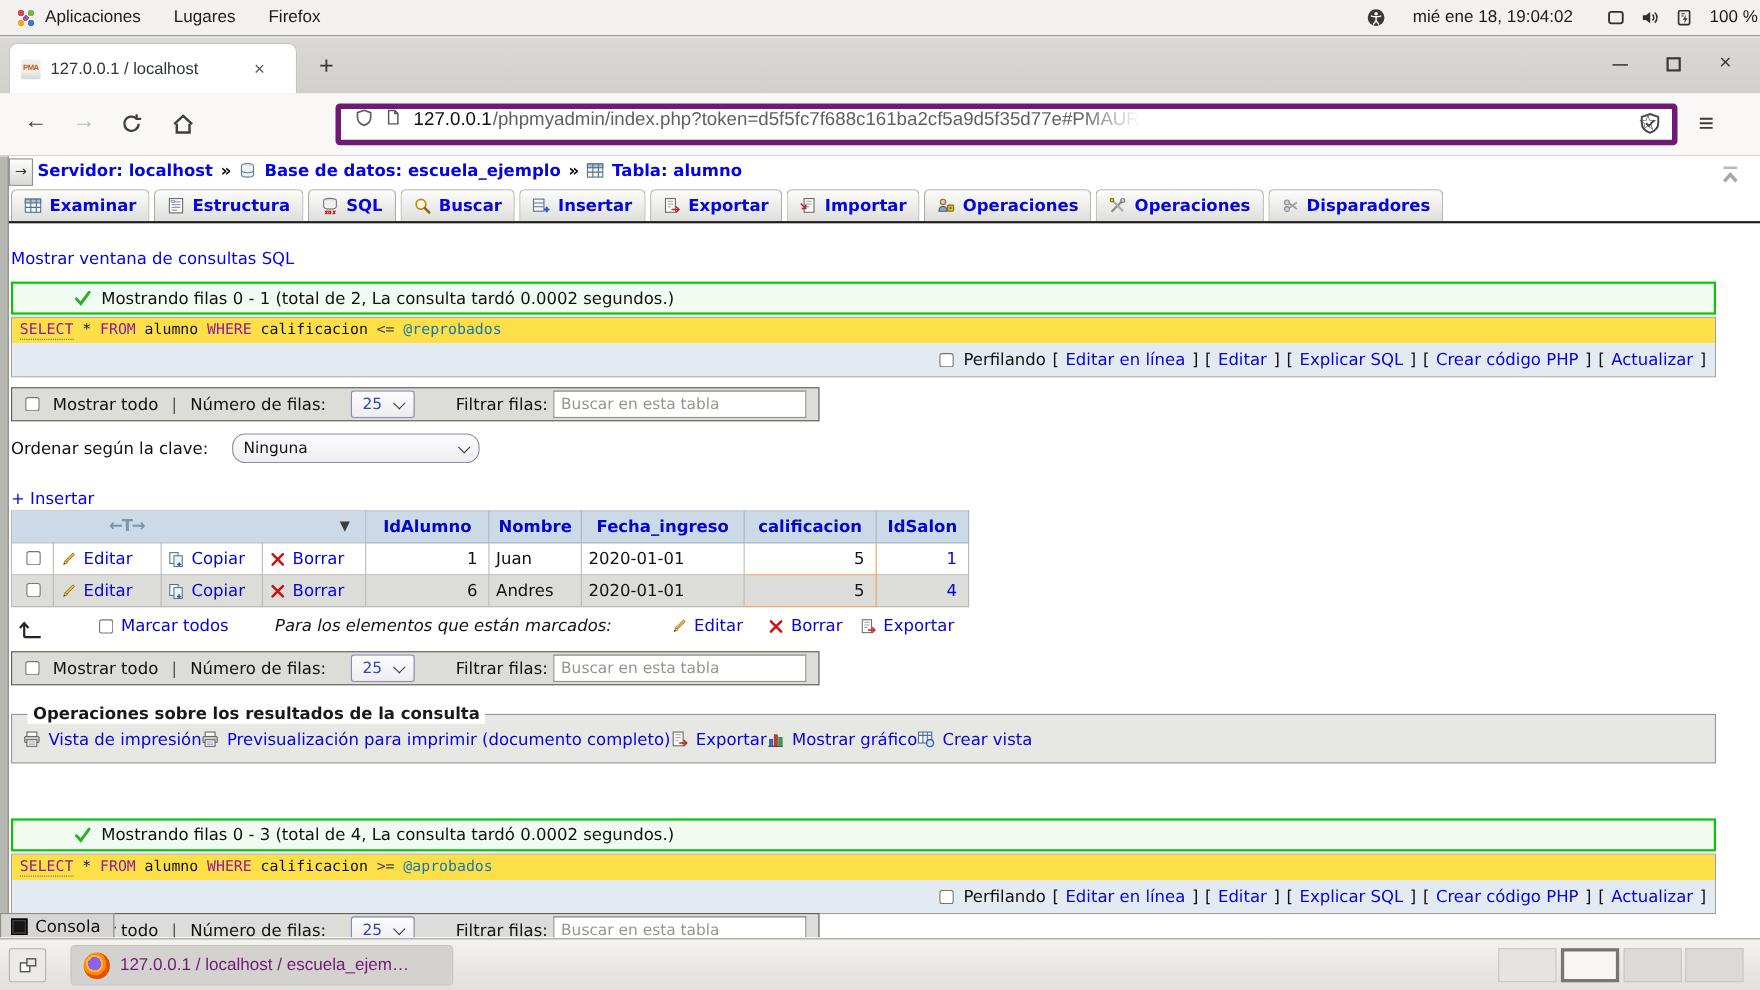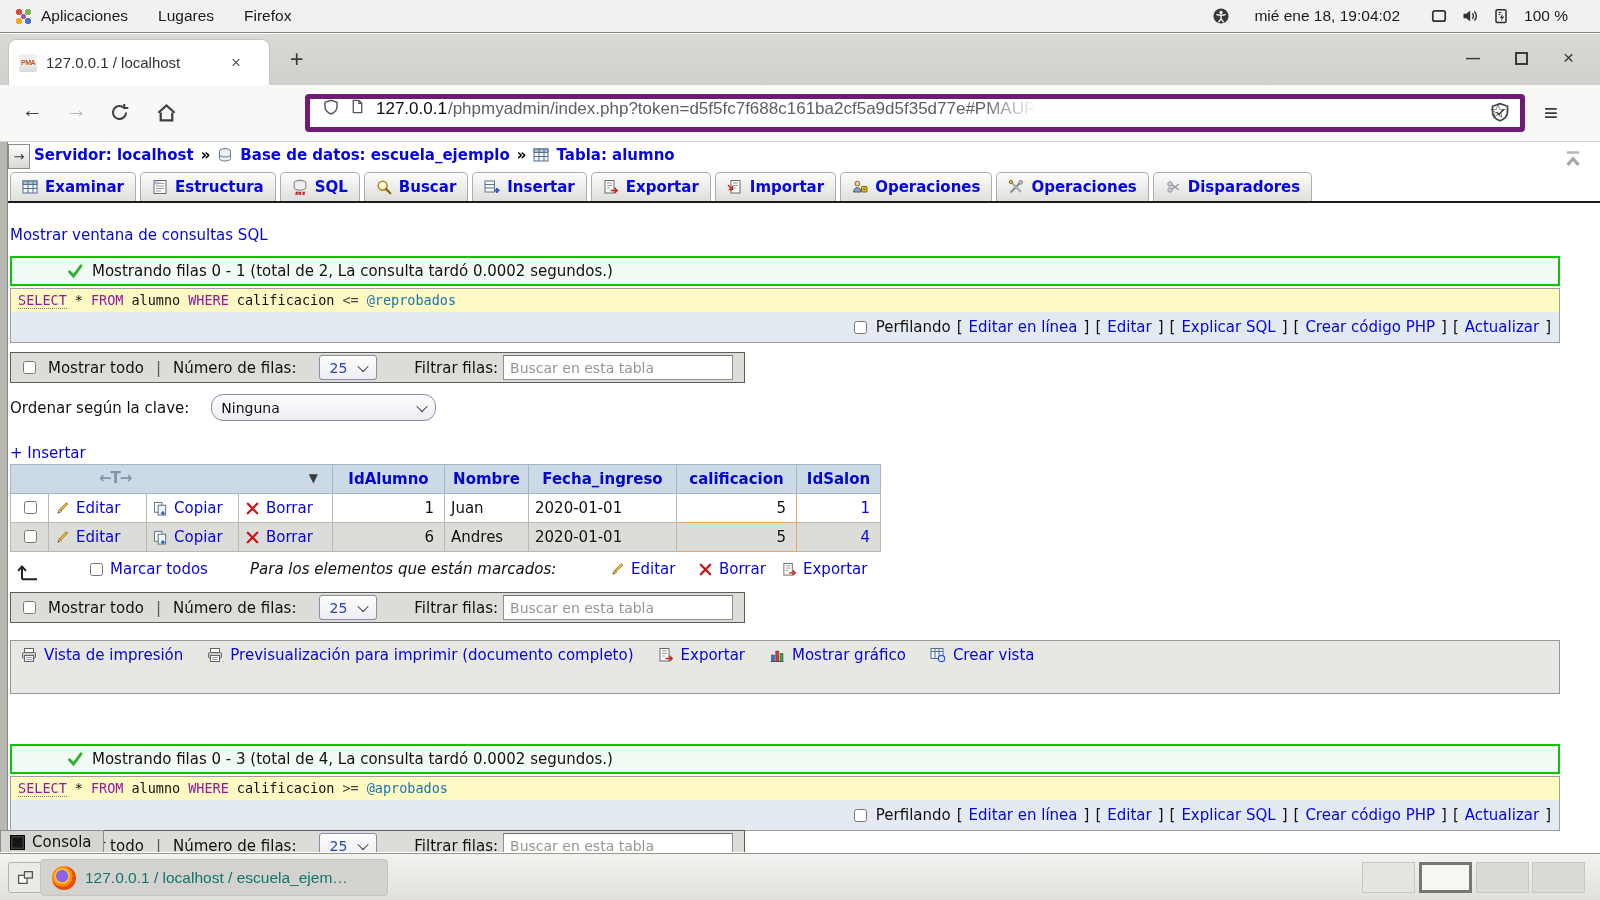--- a/index.html
+++ b/index.html
@@ -12,21 +12,21 @@
   
   #topbar{position:absolute;left:0;top:0;width:100%;height:33px;background:#f2f1ef;
           border-bottom:1px solid #87857f;display:flex;align-items:center;color:#1b1b1b;font-size:15.5px;box-sizing:border-box}
   .mi{padding:0 15px;height:100%;display:flex;align-items:center;gap:9px}
   .apps-ic{width:17px;height:17px;background:
      radial-gradient(circle 3px at 4px 4px,#d84a3f 97%,transparent),
      radial-gradient(circle 3px at 13px 4px,#7ab648 97%,transparent),
      radial-gradient(circle 3px at 4px 13px,#f5a623 97%,transparent),
      radial-gradient(circle 3px at 13px 13px,#4a74c8 97%,transparent),
      radial-gradient(circle 2.6px at 8.5px 8.5px,#9a59b5 97%,transparent)}
-  #top-right{margin-left:auto;display:flex;align-items:center;gap:15px;padding-right:32px}
+  #top-right{margin-left:auto;display:flex;align-items:center;gap:15px;padding-right:2px}
   #top-right .clock{margin-right:16px;margin-left:10px}
 
   
   #tabbar{position:absolute;left:0;top:34px;width:100%;height:51px;background:linear-gradient(#dbd9d6,#d2d0cc)}
   #fftab{position:absolute;left:8px;top:5px;width:262px;height:46px;background:#fff;border:1px solid #c6c4c0;border-bottom:none;
          border-radius:8px 8px 0 0;display:flex;align-items:center;padding:0 10px;gap:9px;box-sizing:border-box}
   .pma-fav{width:18px;height:18px;border-radius:2px;background:linear-gradient(#efefee 55%,#d8d8d6);
            display:flex;align-items:center;justify-content:center;font-size:7px;font-weight:bold;color:#c4581d;letter-spacing:-.5px}
   .tab-title{font-size:15px;color:#2e3436;white-space:nowrap;overflow:hidden;width:176px;
              -webkit-mask-image:linear-gradient(90deg,#000 76%,transparent);mask-image:linear-gradient(90deg,#000 76%,transparent)}
@@ -63,21 +63,21 @@
   .ptab{display:flex;align-items:center;gap:7px;padding:0 11px;border:1px solid #adadaa;border-bottom:none;border-radius:5px 5px 0 0;
         background:linear-gradient(#fcfcfb,#dededb);font-weight:bold;color:#0505dd;font-size:15px}
   .ic16{width:16px;height:16px;flex:none}
   .ic15{width:15px;height:15px;flex:none}
 
   #qwin{position:absolute;left:10px;top:84px}
 
   .okbox{position:absolute;left:10px;width:1550px;height:30px;border:2px solid #0ac50a;background:#f2fbf2;
          display:flex;align-items:center;gap:9px;padding-left:55px;box-sizing:border-box}
   .sqlwrap{position:absolute;left:10px;width:1550px;border:1px solid #9e9e9a;box-sizing:border-box}
-  .sqlrow{background:#fef9c3;padding:3px 7px;font-family:"DejaVu Sans Mono","Liberation Mono",monospace;font-size:13.5px;display:flex;gap:8px}
+  .sqlrow{background:#fde047;padding:3px 7px;font-family:"DejaVu Sans Mono","Liberation Mono",monospace;font-size:13.5px;display:flex;gap:8px}
   .kw{color:#95189a}
   .kwu{border-bottom:1px dotted #777}
   .sqlvar{color:#1777b4}
   .sqlop{color:#444}
   .profrow{background:#e4eaf1;height:30px;display:flex;align-items:center;justify-content:flex-end;gap:6px;padding-right:8px;font-size:15px}
   .profrow .br{color:#111}
 
   .ctl{position:absolute;left:10px;width:735px;height:31px;border:1px solid #5c5c58;background:#dcdcd8;
        display:flex;align-items:center;gap:9px;padding:0 8px;box-sizing:border-box}
   .pipe{color:#555;padding:0 3px}
@@ -106,34 +106,34 @@
   .califcell{border:1px solid #eca45e !important}
   .cchk{text-align:center}
   .actlnk{display:flex;align-items:center;gap:6px;color:#0505dd}
 
   #markrow{position:absolute;left:10px;top:414px;height:30px;width:900px}
   #markrow .it{position:absolute;top:4px;display:flex;align-items:center;gap:6px}
 
   fieldset#ops{position:absolute;left:10px;top:498px;width:1550px;height:54px;border:1px solid #97979b;background:#e7e7e4;
                box-sizing:border-box;margin:0;padding:2px 0 0 10px}
   #ops legend{font-weight:bold;background:#fff;padding:0 5px;margin-left:4px;font-size:15px;color:#1a1a1a}
-  #ops .oprow{display:flex;gap:24px;align-items:center;margin-top:3px}
+  #ops .oprow{display:flex;align-items:center;margin-top:3px}
   #ops a{display:flex;align-items:center;gap:7px}
 
   #console-tab{position:absolute;left:0;top:688px;height:22px;background:#d7d5d2;border:1px solid #8c8c88;
                display:flex;align-items:center;gap:7px;padding:0 11px 0 9px;font-size:15px;color:#111;z-index:5}
   .consq{width:13px;height:13px;background:#161616;border:1px solid #000;box-shadow:inset 0 0 0 1.5px #3d3d3d}
 
   
   #taskbar{position:absolute;left:0;top:853px;width:100%;height:47px;background:linear-gradient(#f3f2f0,#e2e0dd);
            border-top:1px solid #97958e;box-sizing:border-box}
   #tb-left{position:absolute;left:8px;top:8px;width:34px;height:31px;background:#eceae7;border:1px solid #b4b2ae;border-radius:3px;
            display:flex;align-items:center;justify-content:center;box-sizing:border-box}
-  #tb-task{position:absolute;left:40px;top:5px;width:348px;height:37px;background:#d4d2ce;border:1px solid #c6c4c0;border-radius:4px;
-           display:flex;align-items:center;gap:9px;padding:0 11px;box-sizing:border-box;font-size:15.5px;color:#0f766e}
+  #tb-task{position:absolute;left:64px;top:5px;width:348px;height:37px;background:#d4d2ce;border:1px solid #c6c4c0;border-radius:4px;
+           display:flex;align-items:center;gap:9px;padding:0 11px;box-sizing:border-box;font-size:15.5px;color:#701a75}
   .ff-logo{width:24px;height:24px;border-radius:50%;flex:none;
            background:radial-gradient(circle at 42% 42%,#8a63e8 0 6px,#ffb43f 6px 8px,#ff8a00 8px 10.5px,#e84e00 10.5px 12px)}
   .tb-title{white-space:nowrap;overflow:hidden}
   .wsbox{position:absolute;top:8px;width:53px;height:31px;box-sizing:border-box}
   .ws-a{background:#e6e4e1;border:1px solid #c8c6c2}
   .ws-active{background:#f8f6f3;border:3px solid #787670}
   .ws-c{background:#dcdad6;border:1px solid #c8c6c2}
 </style>
 </head>
 <body>
@@ -626,20 +626,21 @@
       <span>Número de filas:</span>
       <div class="sel" style="margin-left:14px">
         <span class="val">25</span>
         <span class="chev"></span>
       </div>
       <span style="margin-left:28px">Filtrar filas:</span>
       <input class="txtin" style="margin-left: -4px;" type="text" placeholder="Buscar en esta tabla">
     </div>
 
     <fieldset id="ops">
+      <legend>Operaciones sobre los resultados de la consulta</legend>
       <div class="oprow">
         <a>
             <svg class="ic16" viewBox="0 0 16 16">
               <use href="#i-printer"></use>
             </svg>
             <span>Vista de impresión</span>
           </a>
         <a>
             <svg class="ic16" viewBox="0 0 16 16">
               <use href="#i-printer"></use>

